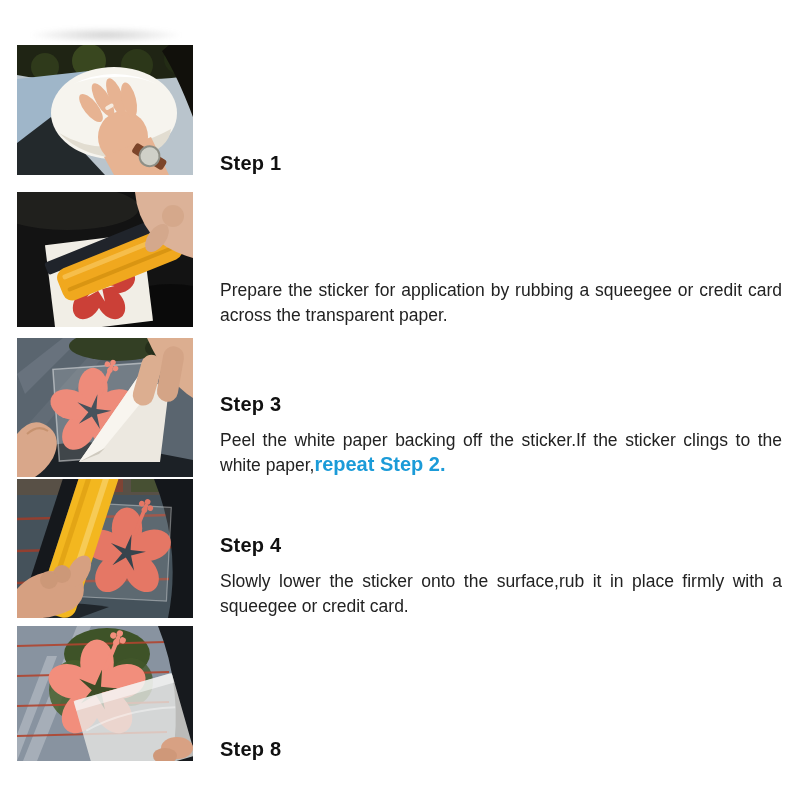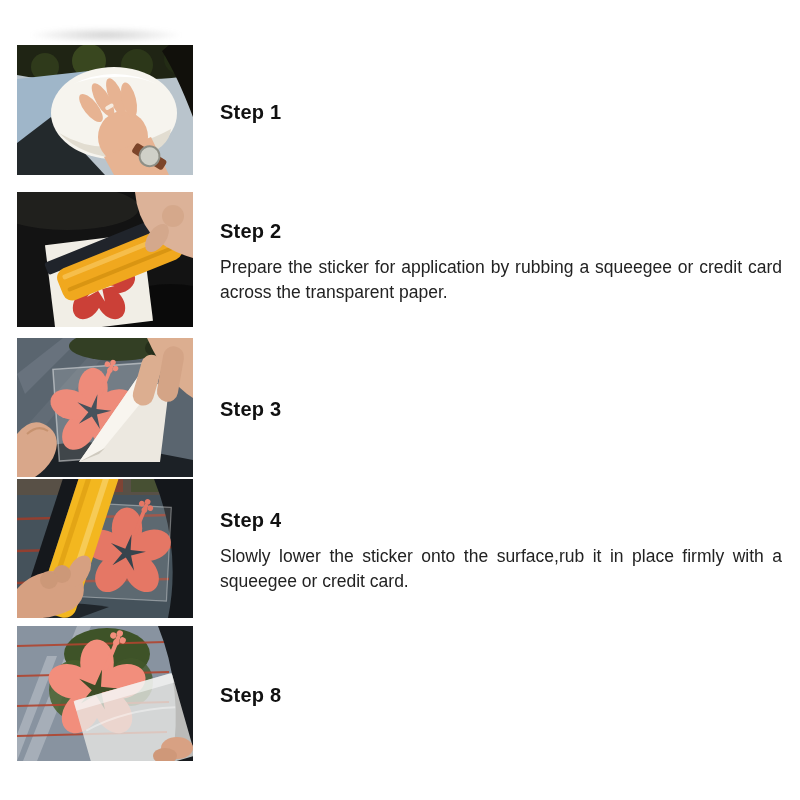--- a/index.html
+++ b/index.html
@@ -7,21 +7,21 @@
     width:800px;height:800px;background:#ffffff;overflow:hidden;
     font-family:"Liberation Sans","DejaVu Sans",sans-serif;
     -webkit-font-smoothing:antialiased;
   }
   .page{position:relative;width:800px;height:800px;background:#ffffff;}
   .smudge{
     position:absolute;left:28px;top:27px;width:156px;height:16px;
     background:radial-gradient(ellipse at center,rgba(110,110,110,.30),rgba(110,110,110,0) 70%);
     filter:blur(2px);
   }
-  .row{position:absolute;left:0;width:800px;display:flex;align-items:center;}
+  .row{position:absolute;left:0;width:800px;display:flex;align-items:flex-end;}
   .photo{
     margin:0 0 0 17px;padding:0;width:176px;flex:0 0 176px;
     overflow:hidden;background:#eee;
   }
   .photo svg{display:block;width:100%;height:100%;}
   .text{margin-left:27px;width:562px;}
   .text h2{
     margin:3px 0 0 0;font-size:20px;line-height:24px;font-weight:700;color:#111111;
     letter-spacing:.2px;
   }
@@ -110,21 +110,20 @@
           <rect x="-64" y="-15" width="128" height="34" rx="10" fill="#f0a81e"></rect>
           <rect x="-58" y="-9" width="114" height="5" rx="2" fill="#f7c254" opacity="0.85"></rect>
           <rect x="-58" y="5" width="114" height="4" rx="2" fill="#cf8d0d" opacity="0.7"></rect>
         </g>
         <path d="M118 0 H176 V66 Q148 58 134 42 Q120 24 118 0 Z" fill="#dcb298"></path>
         <ellipse cx="140" cy="46" rx="9" ry="16" fill="#d4a88c" transform="rotate(36 140 46)"></ellipse>
         <circle cx="156" cy="24" r="11" fill="#d2a486" opacity="0.7"></circle>
       </svg>
     </figure>
     <div class="text">
-      <h2>Step 2</h2>
       <p><span>Prepare the sticker for application by rubbing a squeegee or credit card across the transparent paper.</span><span class="hl" style="color:#1b9bd8"></span></p>
     </div>
   </section>
 
   <section class="row" style="top:338px">
     <figure class="photo" style="height:139px">
       <svg viewBox="0 0 176 139" preserveAspectRatio="none">
         <rect width="176" height="139" fill="#5a656f"></rect>
         <polygon points="0,36 46,0 64,0 8,56" fill="#6d7883" opacity="0.7"></polygon>
         <polygon points="6,92 88,0 102,0 16,102" fill="#67727c" opacity="0.6"></polygon>
@@ -145,20 +144,21 @@
         <path d="M10 96 Q21 86 31 93" stroke="#c6926f" stroke-width="2" fill="none"></path>
         <g>
           <path d="M130 0 H176 V60 Q150 44 130 0 Z" fill="#dcae90"></path>
           <rect x="120" y="16" width="21" height="52" rx="10.5" fill="#dcae90" transform="rotate(16 130 42)"></rect>
           <rect x="143" y="8" width="21" height="56" rx="10.5" fill="#d4a486" transform="rotate(10 153 36)"></rect>
         </g>
       </svg>
     </figure>
     <div class="text">
       <h2>Step 3</h2>
+      <p><span>Peel the white paper backing off the sticker.If the sticker clings to the white paper,</span><span class="hl" style="color:#1b9bd8">repeat Step 2.</span></p>
     </div>
   </section>
 
   <section class="row" style="top:479px">
     <figure class="photo" style="height:139px">
       <svg viewBox="0 0 176 139" preserveAspectRatio="none">
         <rect width="176" height="139" fill="#45525b"></rect>
         <rect width="176" height="16" fill="#585046"></rect>
         <rect x="58" width="48" height="13" fill="#8a4030" opacity="0.8"></rect>
         <rect x="114" width="34" height="13" fill="#44502e" opacity="0.8"></rect>

